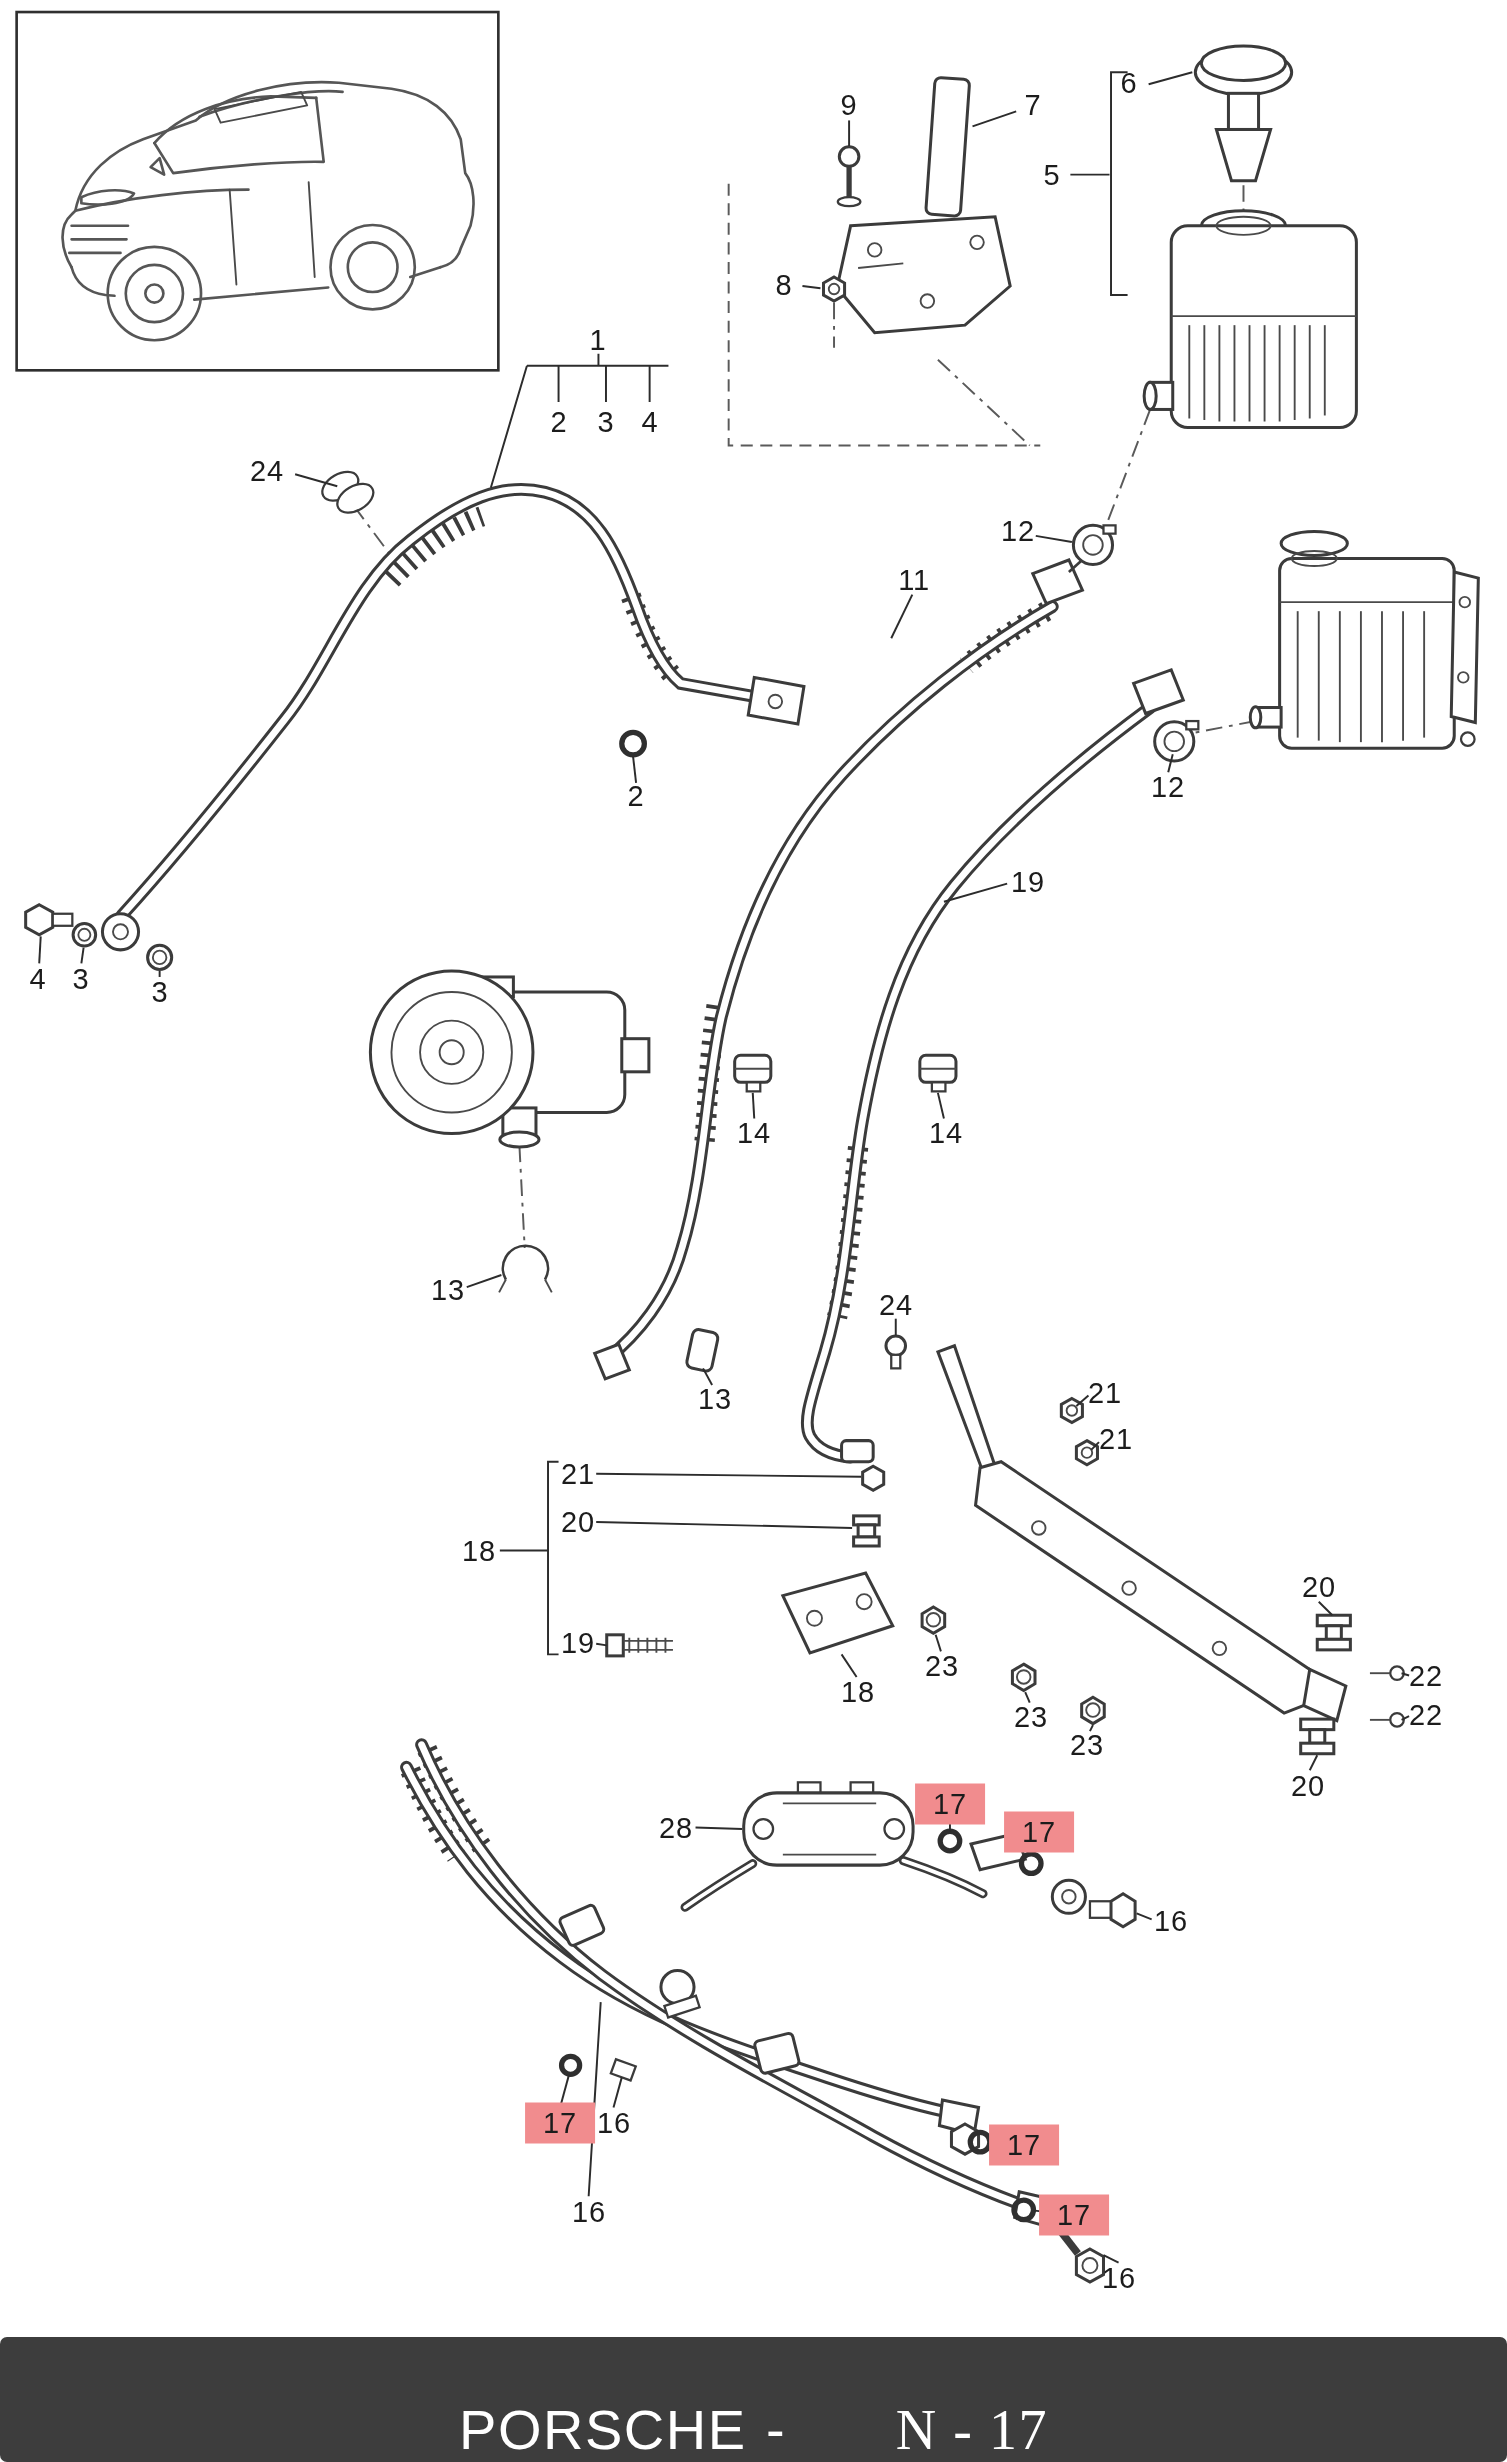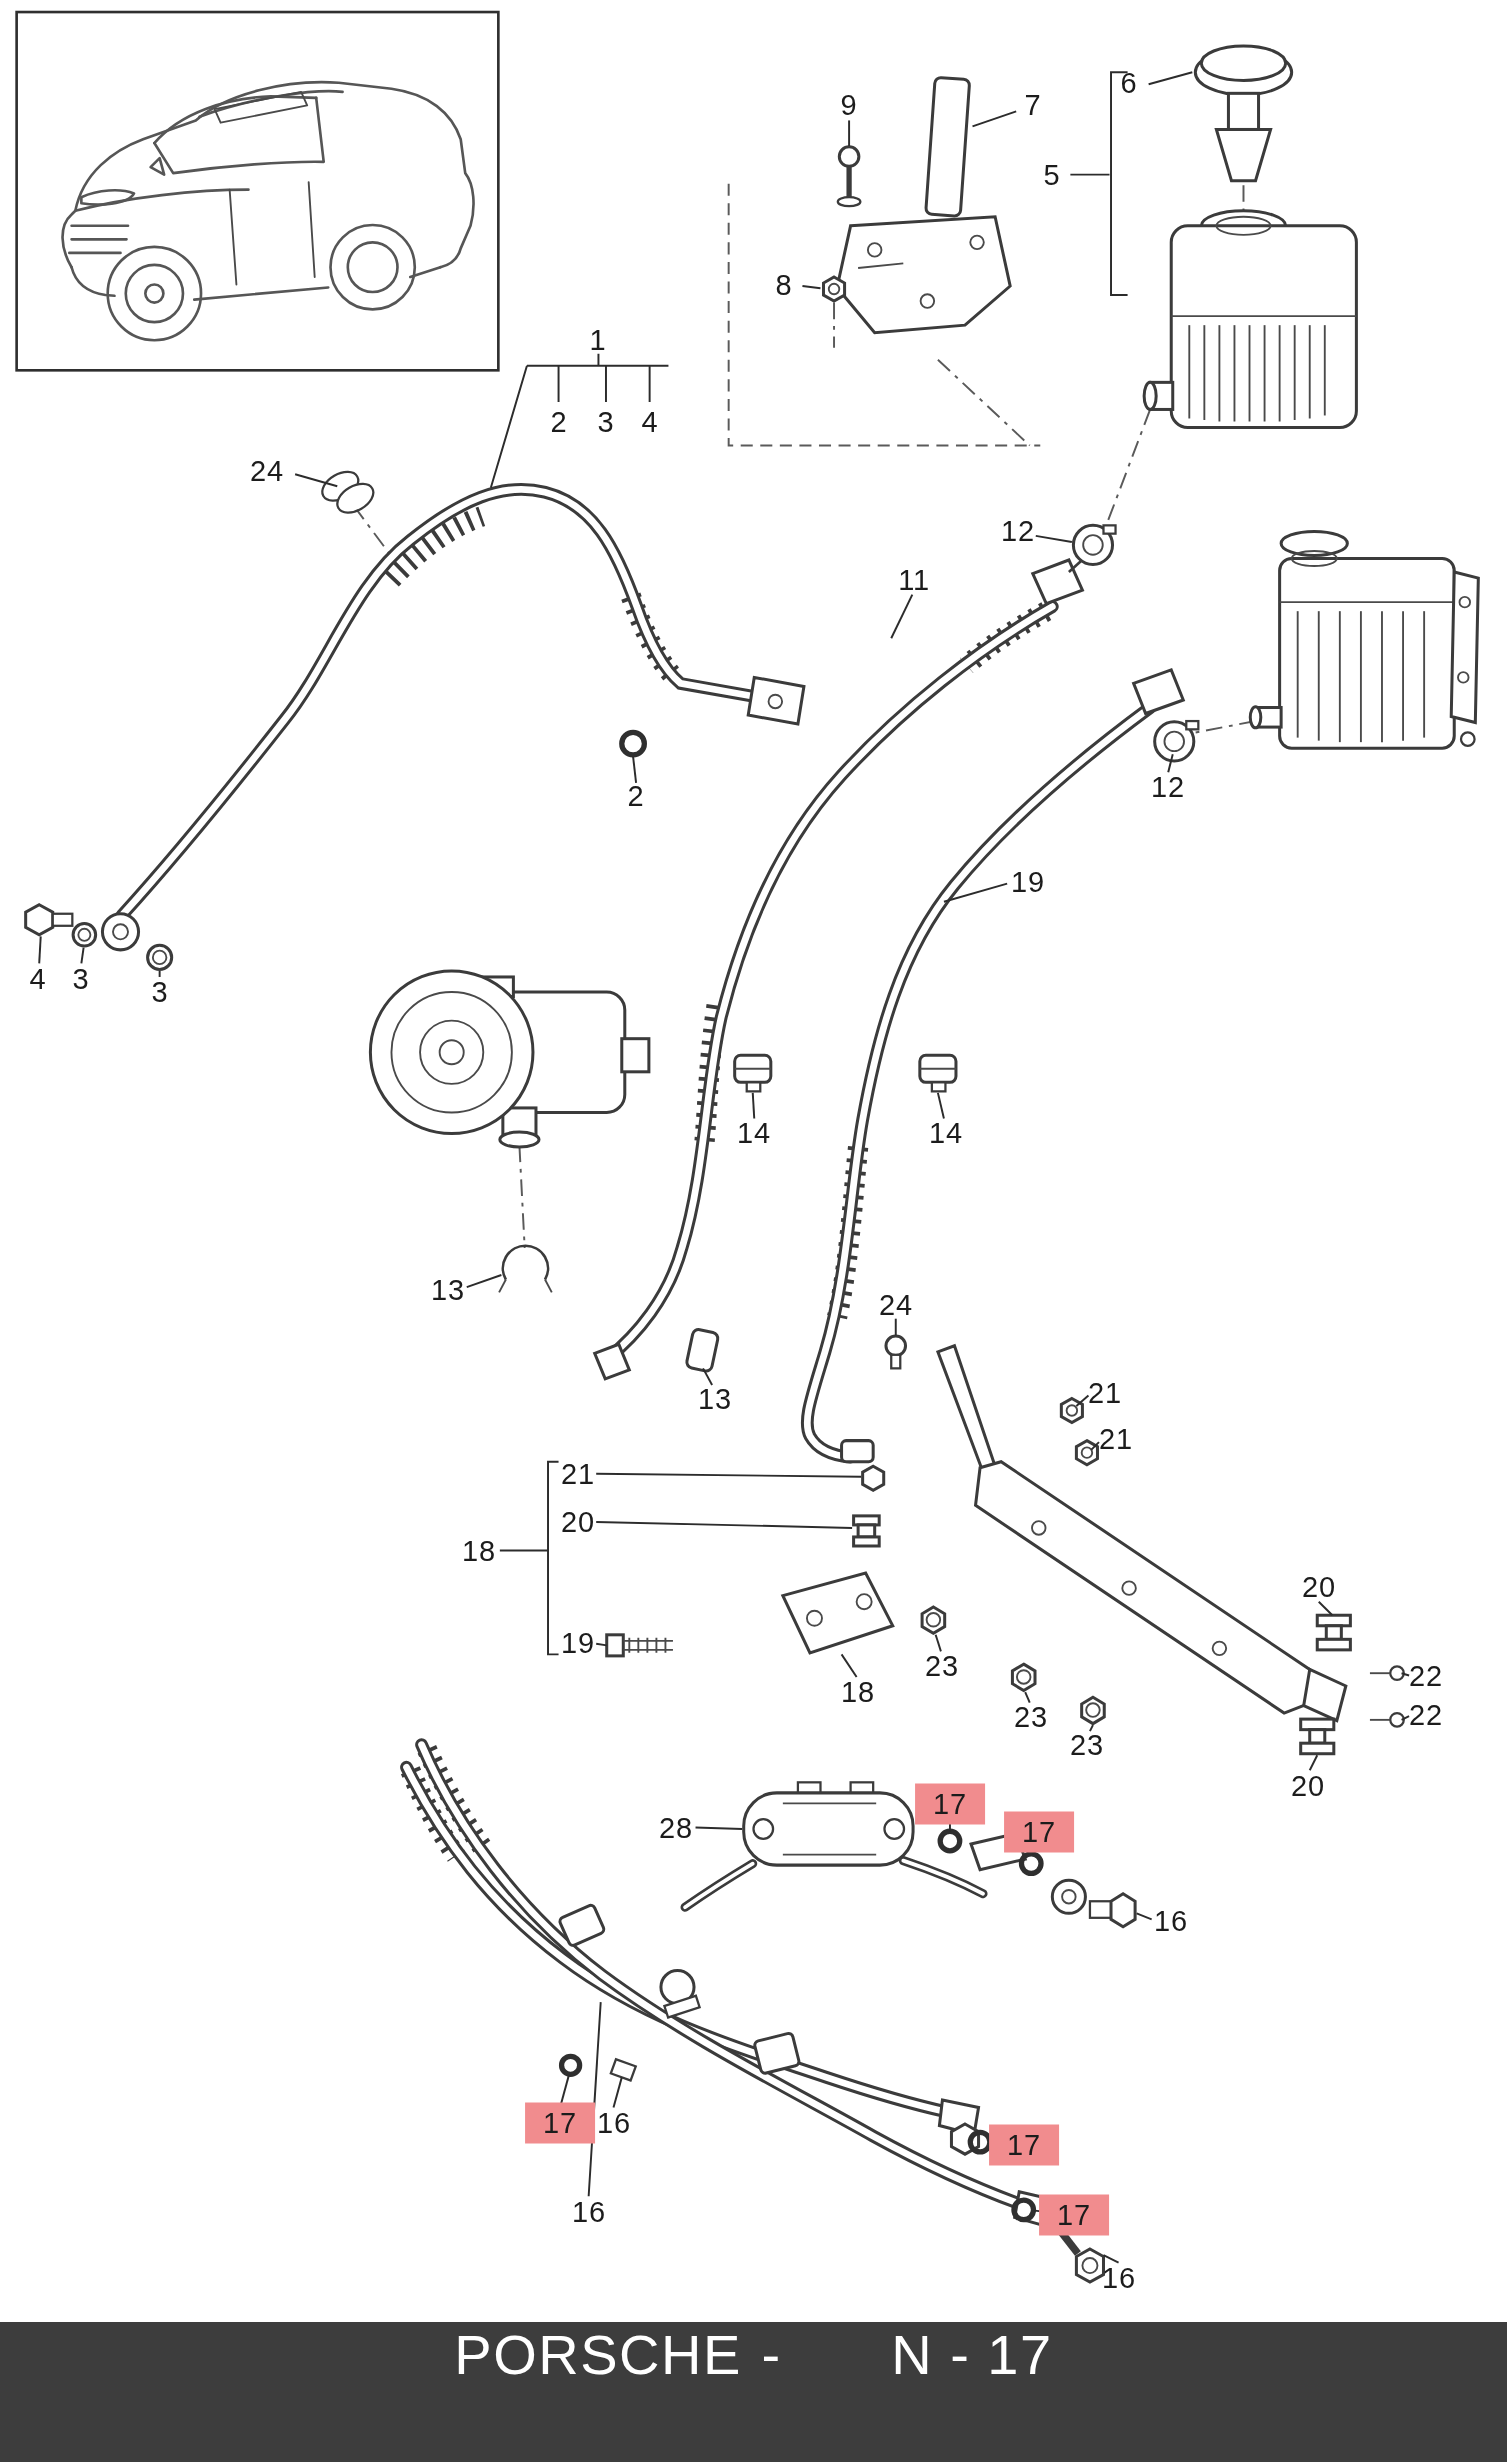--- a/index.html
+++ b/index.html
@@ -7,27 +7,27 @@
   .page { position:relative; width:1507px; height:2462px; background:#fff; overflow:hidden; }
   .diagram-svg { position:absolute; left:0; top:0; width:1507px; height:2462px; }
   .labels-layer { position:absolute; left:0; top:0; width:1507px; height:2462px; z-index:5; }
   .part-label {
     position:absolute; transform:translate(-50%,-50%);
     font-size:29px; line-height:1; color:#1c1c1c; white-space:nowrap;
     padding:3.8px 7.5px; letter-spacing:0.8px;
   }
   .part-label.highlighted { background:var(--highlight,#f18c8e); padding:6px 18px; }
   .footer {
-    position:absolute; left:0; right:0; bottom:0; height:140px; z-index:6;
+    position:absolute; left:0; right:0; bottom:0; height:125px; z-index:6;
     background:var(--footer-bg,#3d3d3d); color:var(--footer-text,#ffffff);
-    display:flex; align-items:flex-start; justify-content:center;
-    font-size:56px; letter-spacing:1.5px;
+    display:flex; align-items:flex-end; justify-content:center;
+    font-size:56px; letter-spacing:1.5px;border-radius:7px;
   }
   .footer .sep { margin:0 19.6px; }
-  .footer .page-code { margin-left:90px; }
+  .footer .page-code { margin-left:90px;font-family:Liberation Serif, serif; }
   
   .ln  { fill:none; stroke:#3b3b3b; stroke-width:3.5; }
   .ln2 { fill:none; stroke:#4a4a4a; stroke-width:2.5; }
   .car { fill:none; stroke:#565656; stroke-width:3.5; stroke-linecap:round; stroke-linejoin:round; }
   .hoseO { fill:none; stroke:#3b3b3b; stroke-width:17; stroke-linecap:round; }
   .hoseI { fill:none; stroke:#ffffff; stroke-width:9;  stroke-linecap:round; }
   .hoseO2 { fill:none; stroke:#3b3b3b; stroke-width:12; stroke-linecap:round; }
   .hoseI2 { fill:none; stroke:#ffffff; stroke-width:5;  stroke-linecap:round; }
   .ribs { fill:none; stroke:#3b3b3b; stroke-width:27; stroke-dasharray:5 11; }
   .leader { stroke:#2c2c2c; stroke-width:2.6; fill:none; }

